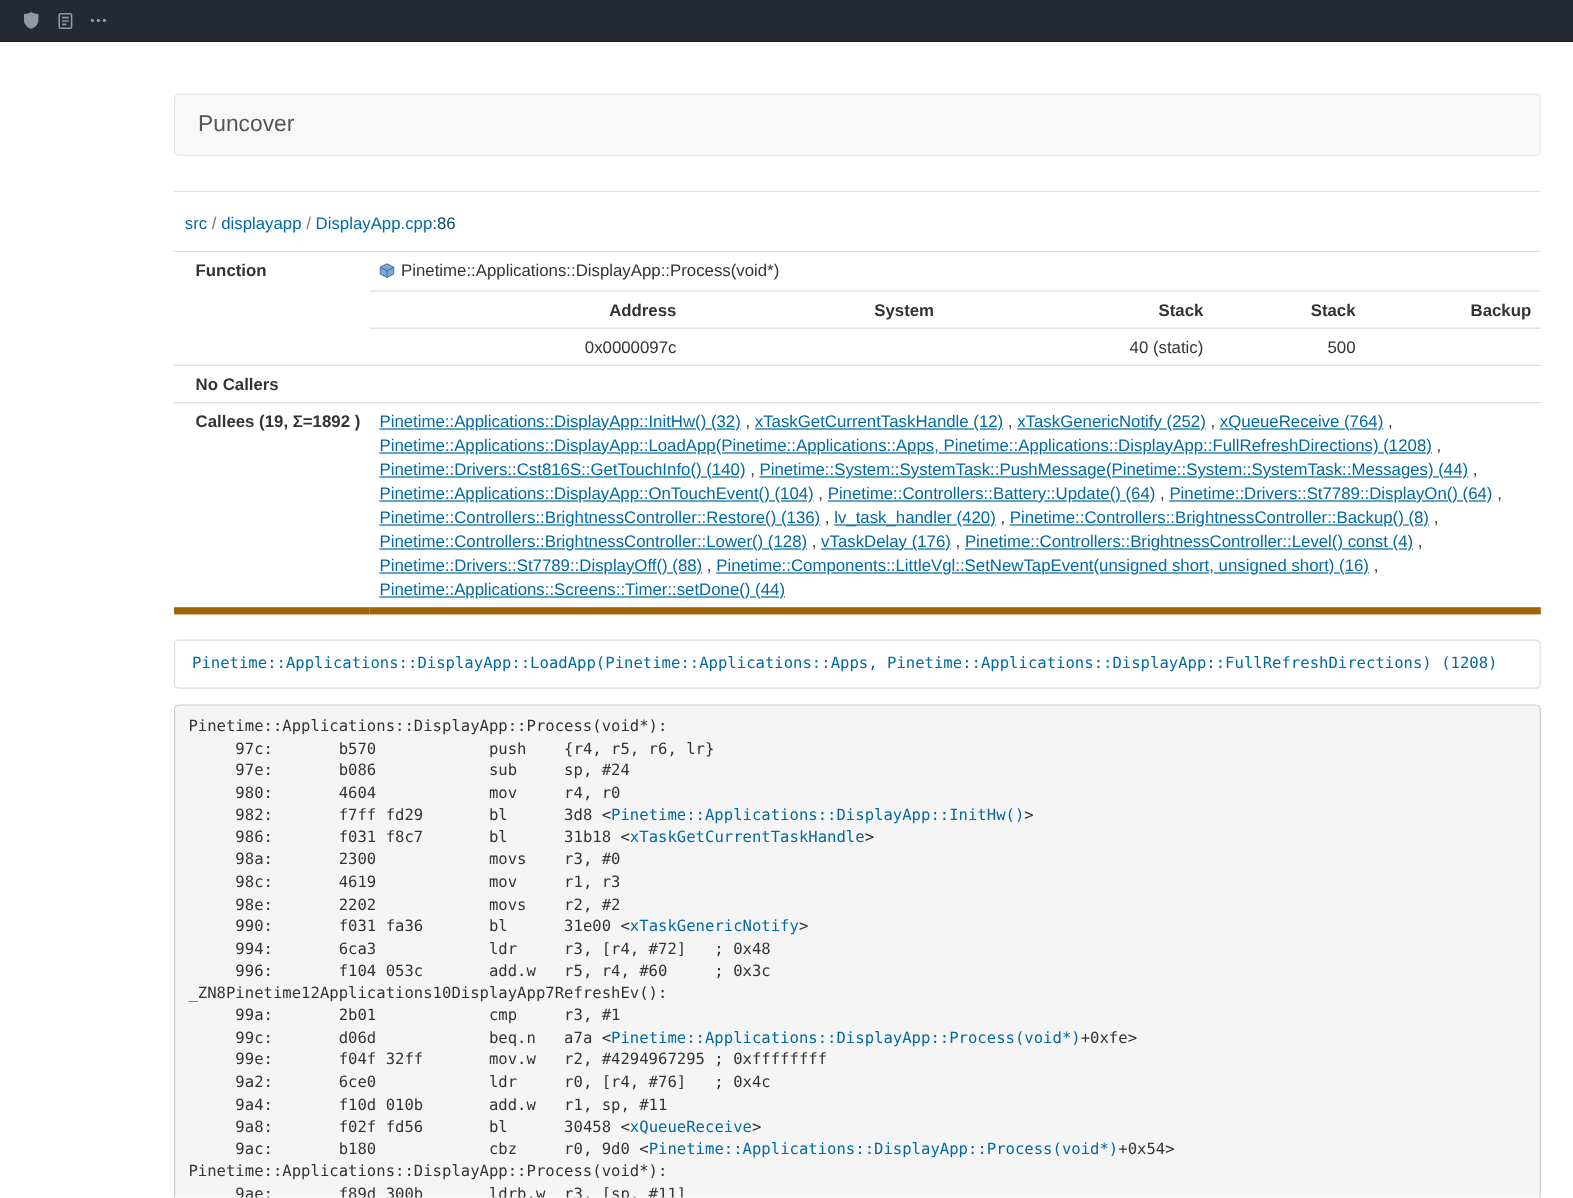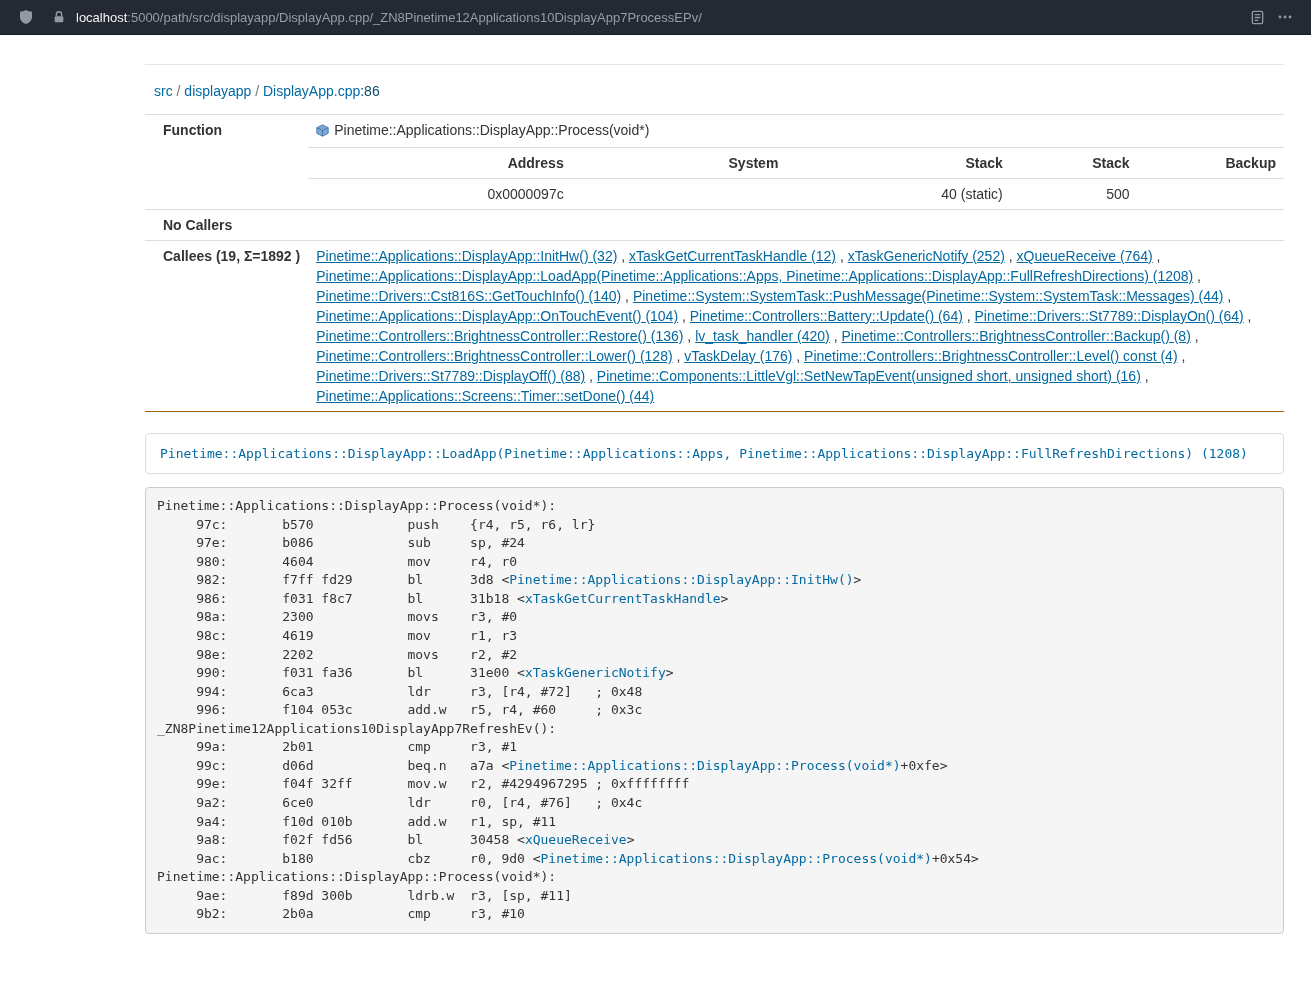--- a/index.html
+++ b/index.html
@@ -39,21 +39,21 @@
   }
   .brand { font-size:19px; color:#555555; line-height:26px; }
 
   hr.rule { border:0; border-top:1px solid #e5e5e5; margin:29px 0 16px 0; }
 
   .breadcrumb { margin:0 0 13px 9px; line-height:20px; }
   .breadcrumb .sep { color:#777777; }
   .breadcrumb .line-no { color:#0c4a6e; }
 
   
-  table.symbol { width:100%; border-collapse:collapse; border-bottom:1px solid #a16207; }
+  table.symbol { width:100%; border-collapse:collapse; border-bottom:6px solid #a16207; }
   table.symbol > tbody > tr > th,
   table.symbol > tbody > tr > td {
     text-align:left; vertical-align:top; padding:5px 8px;
     border-top:1px solid #ddd; line-height:20px; font-size:14px;
   }
   table.symbol > tbody > tr > th {
     width:150px; font-weight:bold; padding-left:18px; white-space:nowrap;
   }
   td.subtable-cell { padding:0 !important; }
 
@@ -85,48 +85,41 @@
   }
 </style>
 </head>
 <body>
 
 <div class="toolbar">
   <div class="icon-btn">
     <svg width="16" height="16" viewBox="0 0 16 16">
       <path fill="#9299a3" d="M8 1c2 1.2 4.2 1.6 6 1.7v5.2c0 3.4-2.4 5.9-6 7.1-3.6-1.2-6-3.7-6-7.1V2.7C3.8 2.6 6 2.2 8 1z"></path>
     </svg>
-  </div>
-  <div class="urlbar">
-    <span class="site-icon">
-      <svg width="14" height="14" viewBox="0 0 16 16">
-        <rect x="3" y="7" width="10" height="7" rx="1.5" fill="#9299a3"></rect>
-        <path d="M5 7V5a3 3 0 0 1 6 0v2" stroke="#9299a3" stroke-width="1.6" fill="none"></path>
-      </svg>
-    </span>
-    <span class="url-host">localhost</span>
-      <span class="url-path">:5000/path/src/displayapp/DisplayApp.cpp/_ZN8Pinetime12Applications10DisplayApp7ProcessEPv/</span>
   </div>
   <div class="icon-btn">
     <svg width="15" height="15" viewBox="0 0 16 16">
       <rect x="2.5" y="1.5" width="11" height="13" rx="1.5" fill="none" stroke="#9299a3" stroke-width="1.4"></rect>
       <path d="M5 5h6M5 8h6M5 11h4" stroke="#9299a3" stroke-width="1.4" fill="none"></path>
     </svg>
   </div>
   <div class="icon-btn">
     <svg width="16" height="16" viewBox="0 0 16 16">
       <circle cx="3" cy="8" r="1.4" fill="#9299a3"></circle>
         <circle cx="8" cy="8" r="1.4" fill="#9299a3"></circle>
         <circle cx="13" cy="8" r="1.4" fill="#9299a3"></circle>
     </svg>
   </div>
 </div>
 
 <div class="page">
 
+  <div class="navbar">
+    <a href="#" class="brand">Puncover</a>
+  </div>
 
   <hr class="rule">
 
   <div class="breadcrumb">
     <a href="#">src</a><span class="sep"> / </span><a href="#">displayapp</a><span class="sep"> / </span><a href="#">DisplayApp.cpp</a><span class="line-no">:86</span>
   </div>
 
   <table class="symbol">
     <tbody>
       <tr>

